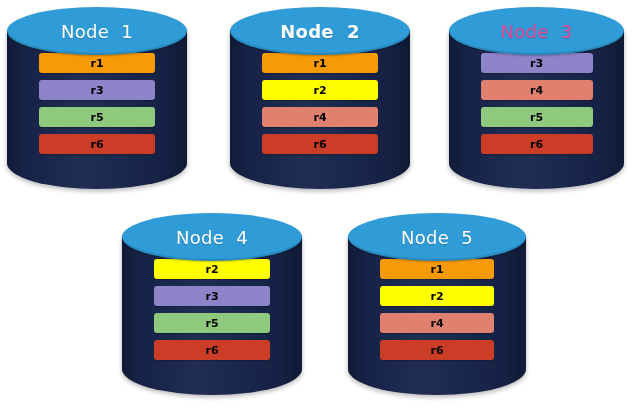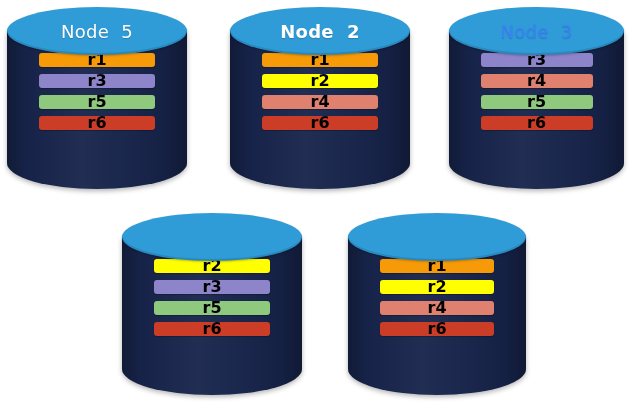--- a/index.html
+++ b/index.html
@@ -91,27 +91,27 @@
   .replica-list {
     position: absolute;
     left: 0;
     top: 46px;
     width: 100%;
     padding: 0 18%;
     box-sizing: border-box;
   }
 
   .replica {
-    height: 14px;
+    height: 20px;
     margin-bottom: 7px;
     border-radius: 3px;
     display: flex;
     align-items: center;
     justify-content: center;
-    font-size: 16px;
+    font-size: 11px;
     font-weight: bold;
     color: #000000;
     line-height: 1;
     box-shadow: 0 1px 1px rgba(0,0,0,0.25);
   }
   .replica:last-child { margin-bottom: 12px; }
 </style>
 </head>
 <body>
 
@@ -120,21 +120,21 @@
       <div class="cyl-body" style="background: rgb(23, 36, 75);">
         <div class="cyl-shade"></div>
       </div>
       <div class="replica-list">
         <div class="replica" style="background: rgb(247, 154, 7);">r1</div>
         <div class="replica" style="background: rgb(141, 132, 201);">r3</div>
         <div class="replica" style="background: rgb(143, 201, 126);">r5</div>
         <div class="replica" style="background: rgb(204, 61, 39);">r6</div>
       </div>
       <div class="cyl-top" style="background: rgb(47, 155, 215);"></div>
-      <div class="node-label" style="color: rgb(255, 255, 255);">Node  5</div>
+      <div class="node-label" style="color: rgb(255, 255, 255);">Node  1</div>
     </div>
     <div class="node" style="left: 230px; top: 7px; width: 180px; height: 182px;">
       <div class="cyl-body" style="background: rgb(23, 36, 75);">
         <div class="cyl-shade"></div>
       </div>
       <div class="replica-list">
         <div class="replica" style="background: rgb(247, 154, 7);">r1</div>
         <div class="replica" style="background: rgb(255, 255, 0);">r2</div>
         <div class="replica" style="background: rgb(224, 128, 111);">r4</div>
         <div class="replica" style="background: rgb(204, 61, 39);">r6</div>
@@ -146,39 +146,41 @@
       <div class="cyl-body" style="background: rgb(23, 36, 75);">
         <div class="cyl-shade"></div>
       </div>
       <div class="replica-list">
         <div class="replica" style="background: rgb(141, 132, 201);">r3</div>
         <div class="replica" style="background: rgb(224, 128, 111);">r4</div>
         <div class="replica" style="background: rgb(143, 201, 126);">r5</div>
         <div class="replica" style="background: rgb(204, 61, 39);">r6</div>
       </div>
       <div class="cyl-top" style="background: rgb(47, 155, 215);"></div>
-      <div class="node-label" style="color: #3b82f6;">Node  3</div>
+      <div class="node-label" style="color: #ec4899;">Node  3</div>
     </div>
     <div class="node" style="left: 122px; top: 213px; width: 180px; height: 182px;">
       <div class="cyl-body" style="background: rgb(23, 36, 75);">
         <div class="cyl-shade"></div>
       </div>
       <div class="replica-list">
         <div class="replica" style="background: rgb(255, 255, 0);">r2</div>
         <div class="replica" style="background: rgb(141, 132, 201);">r3</div>
         <div class="replica" style="background: rgb(143, 201, 126);">r5</div>
         <div class="replica" style="background: rgb(204, 61, 39);">r6</div>
       </div>
       <div class="cyl-top" style="background: rgb(47, 155, 215);"></div>
+      <div class="node-label" style="color: rgb(255, 255, 255);">Node  4</div>
     </div>
     <div class="node" style="left: 348px; top: 213px; width: 178px; height: 182px;">
       <div class="cyl-body" style="background: rgb(23, 36, 75);">
         <div class="cyl-shade"></div>
       </div>
       <div class="replica-list">
         <div class="replica" style="background: rgb(247, 154, 7);">r1</div>
         <div class="replica" style="background: rgb(255, 255, 0);">r2</div>
         <div class="replica" style="background: rgb(224, 128, 111);">r4</div>
         <div class="replica" style="background: rgb(204, 61, 39);">r6</div>
       </div>
       <div class="cyl-top" style="background: rgb(47, 155, 215);"></div>
+      <div class="node-label" style="color: rgb(255, 255, 255);">Node  5</div>
     </div>
   </div>
 
 </body></html>

